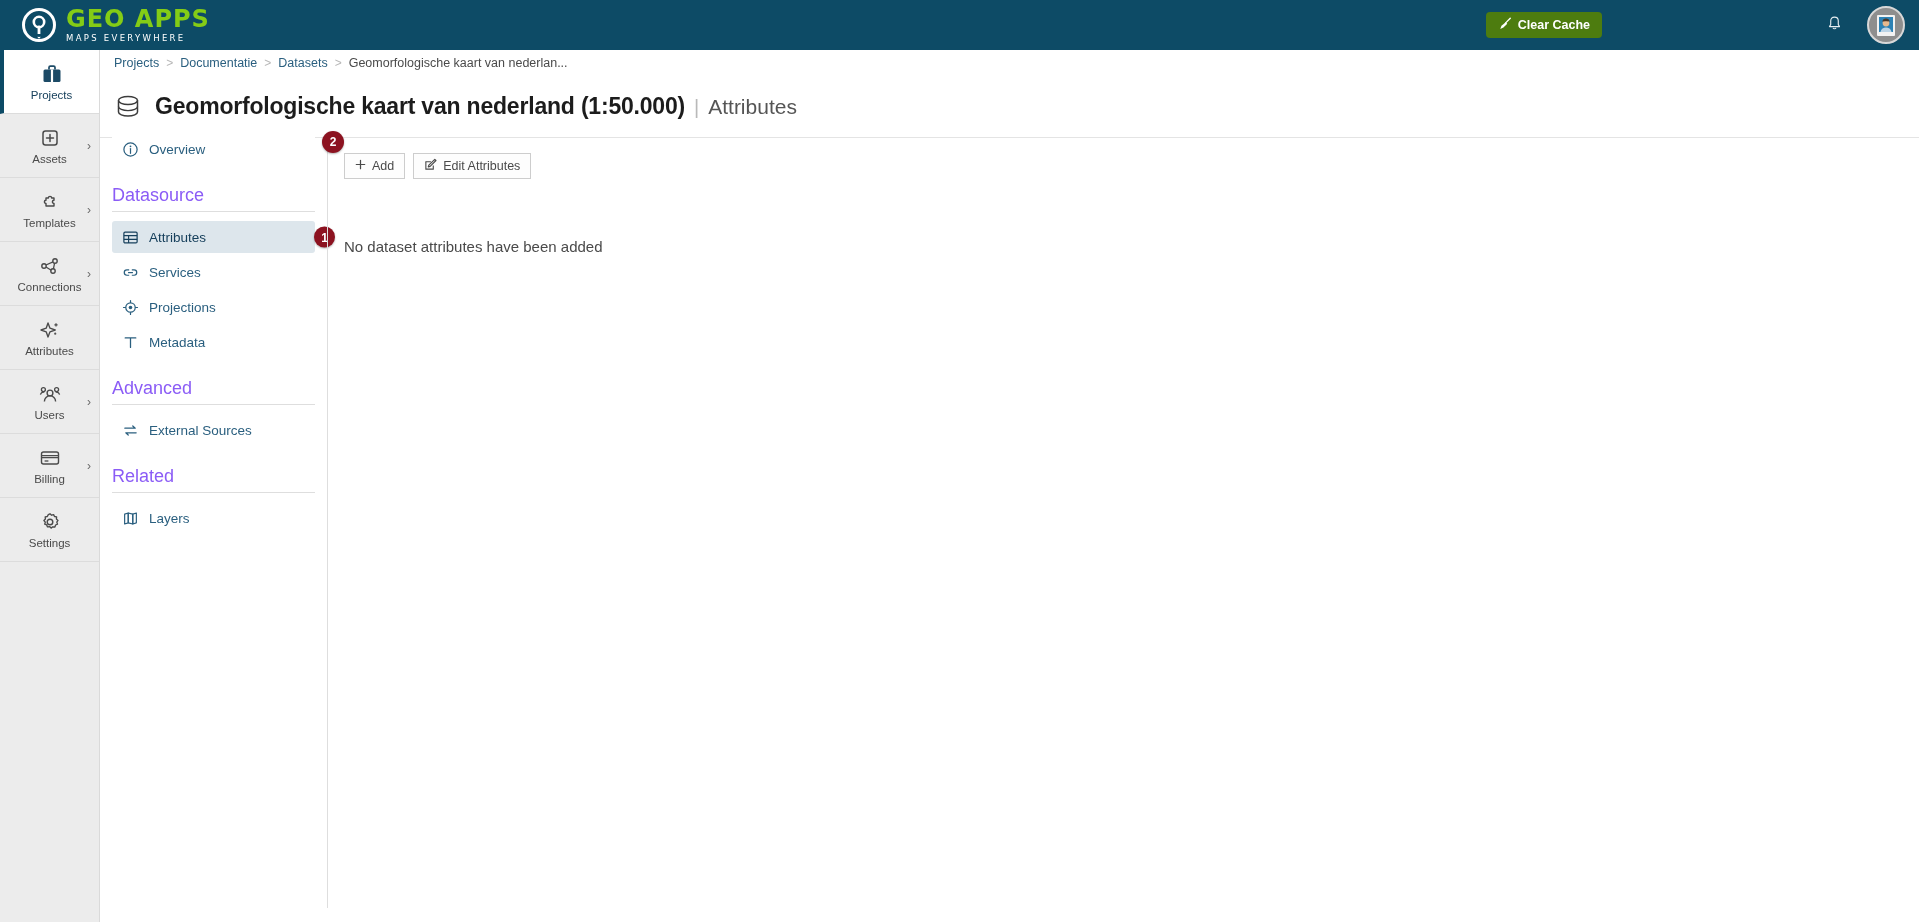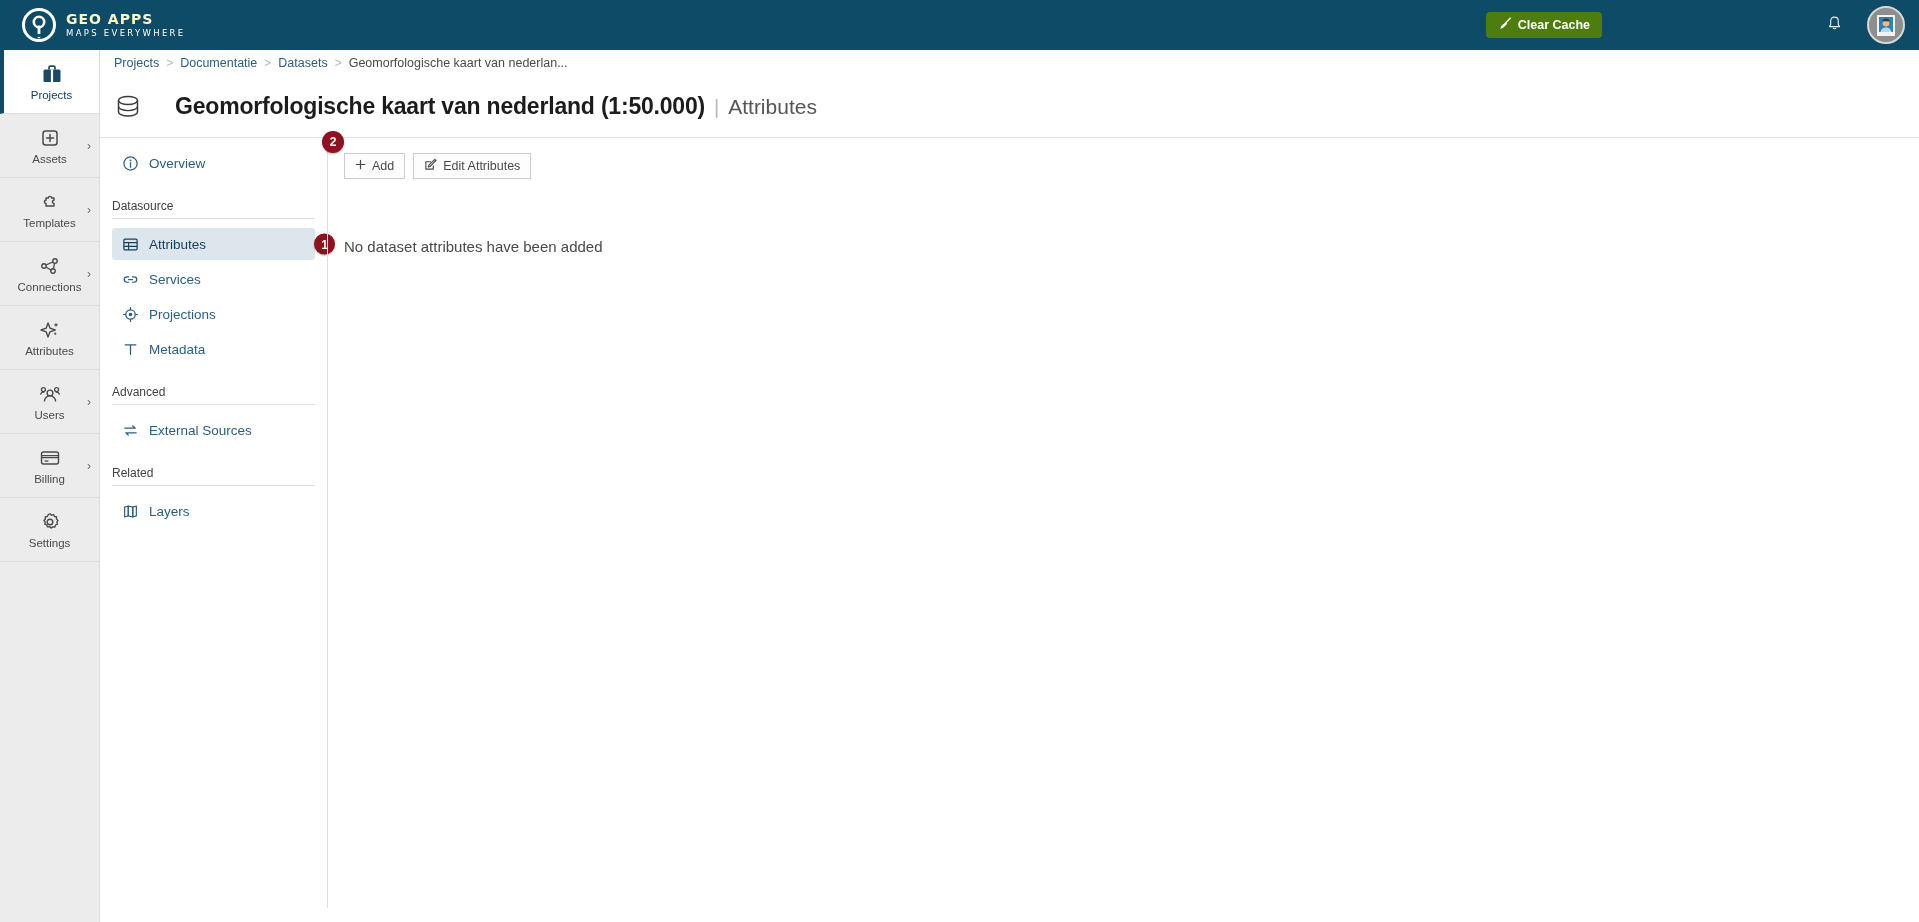--- a/index.html
+++ b/index.html
@@ -13,21 +13,21 @@
 
   
   .topbar {
     position: absolute; top:0; left:0; width:1919px; height:50px;
     background:#0d4b66; display:flex; align-items:center;
   }
   .logo-wrap { display:flex; align-items:center; padding-left:22px; gap:10px; }
   .logo-mark { width:34px; height:34px; position:relative; }
   .logo-text-block { display:flex; flex-direction:column; justify-content:center; line-height:1; }
   .logo-title {
-    color:#fef9c3; font-weight:bold; font-size:14px; letter-spacing:1px;
+    color:#84cc16; font-weight:bold; font-size:24px; letter-spacing:1px;
     font-family:"DejaVu Sans", sans-serif;
   }
   .logo-sub {
     color:#ffffff; font-size:8.5px; letter-spacing:2.3px; margin-top:3px;
     font-family:"DejaVu Sans", sans-serif;
   }
   .topbar-right {
     margin-left:auto; display:flex; align-items:center; gap:18px; padding-right:14px;
   }
   .clear-cache-btn {
@@ -77,39 +77,39 @@
   .crumb-sep { color:#b7b7b7; font-size:12px; }
 
   
   .page-head {
     position:absolute; top:76px; left:100px; width:1819px; height:62px;
     background:#fff; border-bottom:1px solid #e4e4e4;
     display:flex; align-items:center; padding-left:14px; gap:13px;
   }
   .db-icon { width:28px; height:30px; flex:none; }
   .head-texts { display:flex; flex-direction:column; gap:2px; }
-  .head-line1 { display:flex; align-items:baseline; gap:9px;margin-left:20px; }
+  .head-line1 { display:flex; align-items:baseline; gap:9px; }
   .head-title { font-size:23px; font-weight:bold; color:#1c1c1c; letter-spacing:-0.2px; }
   .head-pipe { font-size:20px; color:#b9b9b9; font-weight:300; }
   .head-section { font-size:21px; color:#555555; font-weight:normal; }
   .head-sub { font-size:11.5px; color:#5c5c5c; }
 
   
   .navpanel {
-    position:absolute; top:139px; left:112px; width:203px; background:#fff;
+    position:absolute; top:125px; left:112px; width:203px; background:#fff;
   }
   .nav-link {
     position:relative; display:flex; align-items:center; gap:10px;
     height:32px; padding:0 10px; margin-bottom:3px;
     color:#2a5f7f; font-size:13.5px; cursor:pointer; border-radius:3px;
   }
   .nav-link.active { background:#dde6ec; color:#17405c; }
   .nav-link .nico { width:17px; height:17px; flex:none; display:block; }
   .nav-group-title {
-    font-size:12px; color:#404040; padding:0 2px 5px 0; margin-top:20px;
+    font-size:18px; color:#8b5cf6; padding:0 2px 5px 0; margin-top:20px;
   }
   .nav-group-rule { height:1px; background:#dedede; margin-bottom:9px; }
   .nav-badge {
     position:absolute; width:21px; height:21px; border-radius:50%;
     background:#8c1220; color:#fff; font-size:12px; font-weight:bold;
     display:flex; align-items:center; justify-content:center;
     box-shadow:0 1px 2px rgba(0,0,0,.3);
   }
   .badge-attr { right:-20px; top:50%; transform:translateY(-50%); }
 

